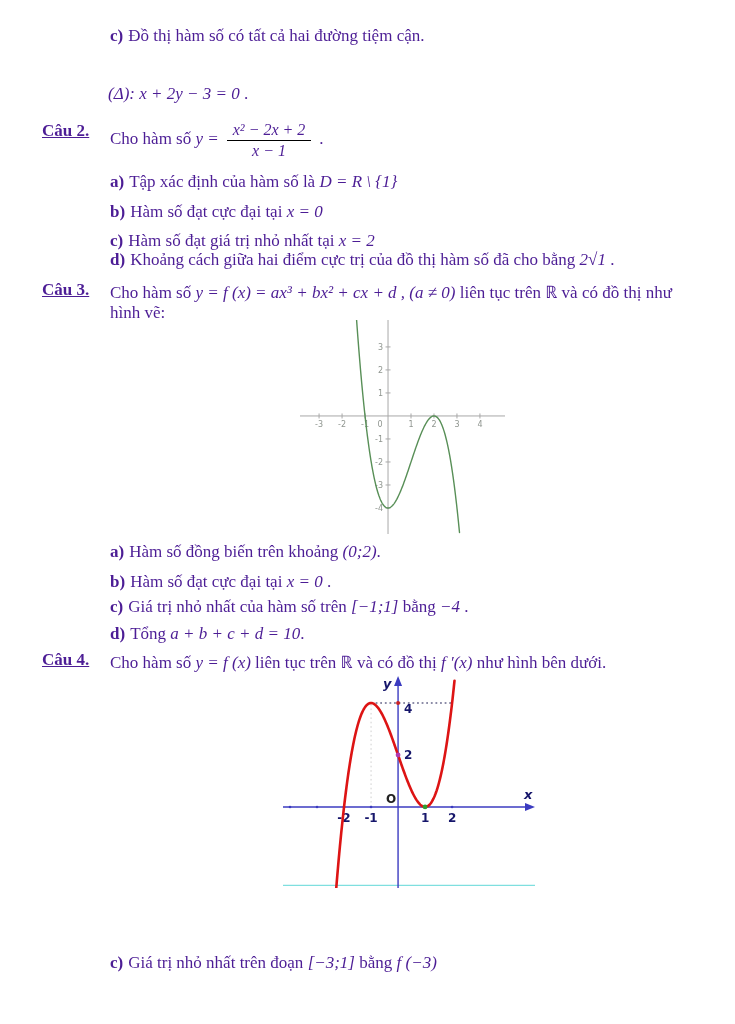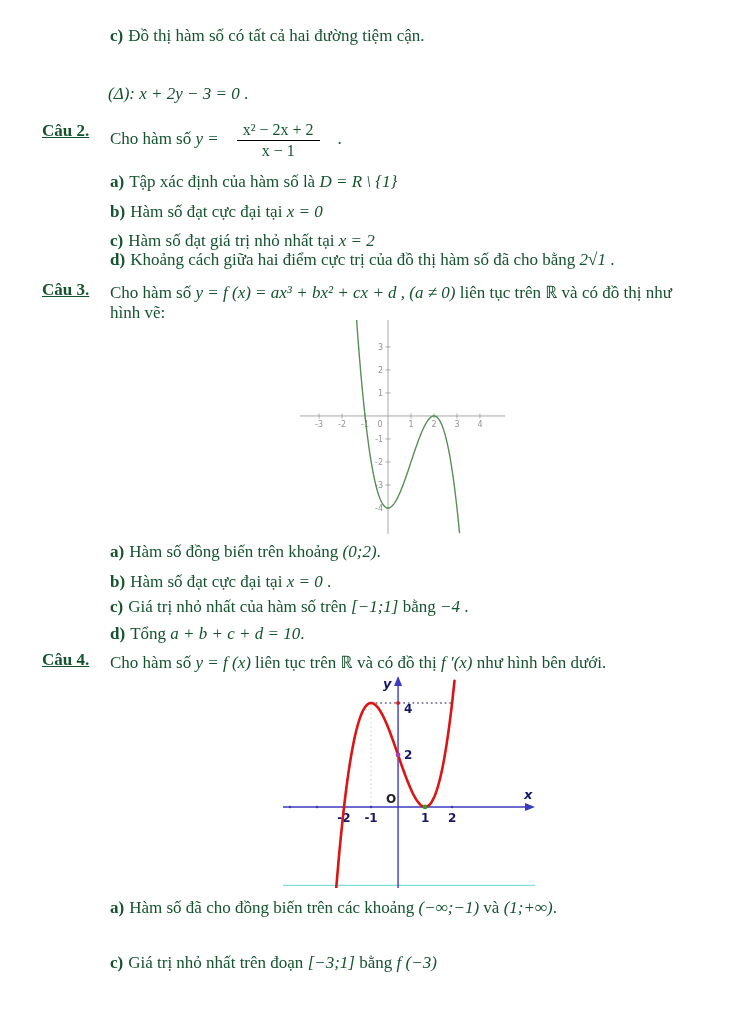--- a/index.html
+++ b/index.html
@@ -1,24 +1,24 @@
 <!DOCTYPE html>
 <html><head>
 <meta charset="utf-8">
 <style>
   html,body{margin:0;padding:0;background:#fff;}
   .page{position:relative;width:735px;height:1024px;background:#ffffff;
-        font-family:"Liberation Serif",serif;font-size:17px;color:#14532d;overflow:hidden;}
+        font-family:"Liberation Serif",serif;font-size:17px;color:#4c1d95;overflow:hidden;}
   .abs{position:absolute;}
   .lbl{font-weight:bold;padding-right:5px;}
   .math{font-style:italic;}
   .cau{display:flex;}
   .cau .clabel{width:68px;flex:none;font-weight:bold;text-decoration:underline;}
-  .frac{display:inline-block;vertical-align:middle;text-align:center;
-        line-height:1.1;margin:0 18px;font-size:16px;}
+  .frac{display:inline-block;vertical-align:middle;text-align:center;font-style:italic;
+        line-height:1.1;margin:0 8px;font-size:16px;}
   .frac .num{display:block;border-bottom:1.2px solid #000;padding:0 6px 1px 6px;}
   .frac .den{display:block;padding-top:1px;}
   .pt13{padding-top:13px;}
   svg{display:block;}
   svg text{font-family:"DejaVu Sans",sans-serif;}
 </style>
 </head>
 <body>
 
 <div class="page">
@@ -127,20 +127,17 @@
       <text x="121.06109324758842" y="37.01960784313726" font-size="12" font-weight="bold" fill="#16166b" font-family="&quot;Liberation Serif&quot;,serif">4</text>
       <text x="121.06109324758842" y="82.98039215686275" font-size="12" font-weight="bold" fill="#16166b" font-family="&quot;Liberation Serif&quot;,serif">2</text>
       <text x="103.06109324758842" y="126.94117647058823" font-size="12" font-weight="bold" fill="#222222" font-family="&quot;Liberation Serif&quot;,serif">O</text>
       <line x1="88.05144694533762" y1="27.01960784313726" x2="168.2700964630225" y2="27.01960784313726" stroke="#1b1b50" stroke-width="1.1" stroke-dasharray="1.8 2.8"></line>
       <polyline points="52.94,215.82 53.60,207.77 54.26,199.93 54.92,192.30 55.57,184.88 56.23,177.66 56.89,170.65 57.55,163.83 58.21,157.21 58.87,150.79 59.53,144.56 60.18,138.52 60.84,132.66 61.50,127.00 62.16,121.52 62.82,116.22 63.48,111.09 64.14,106.15 64.80,101.38 65.45,96.79 66.11,92.36 66.77,88.10 67.43,84.01 68.09,80.08 68.75,76.31 69.41,72.70 70.07,69.25 70.72,65.95 71.38,62.81 72.04,59.81 72.70,56.96 73.36,54.26 74.02,51.70 74.68,49.28 75.34,47.00 75.99,44.86 76.65,42.85 77.31,40.97 77.97,39.23 78.63,37.61 79.29,36.11 79.95,34.74 80.61,33.49 81.26,32.35 81.92,31.34 82.58,30.43 83.24,29.64 83.90,28.96 84.56,28.38 85.22,27.91 85.88,27.54 86.53,27.27 87.19,27.10 87.85,27.02 88.51,27.04 89.17,27.15 89.83,27.35 90.49,27.63 91.15,28.00 91.80,28.45 92.46,28.99 93.12,29.59 93.78,30.28 94.44,31.04 95.10,31.86 95.76,32.76 96.42,33.72 97.07,34.75 97.73,35.84 98.39,36.99 99.05,38.19 99.71,39.45 100.37,40.76 101.03,42.13 101.69,43.54 102.34,44.99 103.00,46.50 103.66,48.04 104.32,49.62 104.98,51.24 105.64,52.89 106.30,54.58 106.96,56.29 107.61,58.03 108.27,59.80 108.93,61.60 109.59,63.41 110.25,65.24 110.91,67.09 111.57,68.95 112.23,70.83 112.88,72.71 113.54,74.60 114.20,76.50 114.86,78.40 115.52,80.30 116.18,82.20 116.84,84.10 117.49,85.98 118.15,87.87 118.81,89.74 119.47,91.59 120.13,93.44 120.79,95.26 121.45,97.07 122.11,98.85 122.76,100.61 123.42,102.34 124.08,104.04 124.74,105.72 125.40,107.36 126.06,108.96 126.72,110.53 127.38,112.05 128.03,113.54 128.69,114.98 129.35,116.37 130.01,117.72 130.67,119.01 131.33,120.25 131.99,121.43 132.65,122.55 133.30,123.62 133.96,124.62 134.62,125.56 135.28,126.43 135.94,127.23 136.60,127.96 137.26,128.61 137.92,129.19 138.57,129.69 139.23,130.11 139.89,130.45 140.55,130.70 141.21,130.86 141.87,130.94 142.53,130.92 143.19,130.81 143.84,130.60 144.50,130.29 145.16,129.88 145.82,129.37 146.48,128.75 147.14,128.03 147.80,127.19 148.46,126.24 149.11,125.18 149.77,124.00 150.43,122.70 151.09,121.28 151.75,119.74 152.41,118.07 153.07,116.27 153.73,114.34 154.38,112.28 155.04,110.08 155.70,107.75 156.36,105.28 157.02,102.66 157.68,99.90 158.34,97.00 159.00,93.95 159.65,90.74 160.31,87.38 160.97,83.87 161.63,80.20 162.29,76.37 162.95,72.38 163.61,68.22 164.27,63.90 164.92,59.41 165.58,54.74 166.24,49.90 166.90,44.89 167.56,39.70 168.22,34.33 168.88,28.78 169.54,23.04 170.19,17.11 170.85,11.00 171.51,4.69" fill="none" stroke="#dd1414" stroke-width="2.6" stroke-linecap="round" stroke-linejoin="round"></polyline>
       <circle cx="142.07073954983923" cy="130.94117647058823" r="2.4" fill="#2f9e2f"></circle>
       <circle cx="115.06109324758842" cy="78.98039215686275" r="2.4" fill="#b03ab0"></circle>
       <circle cx="115.06109324758842" cy="27.01960784313726" r="2" fill="#cc2222"></circle>
     </svg>
 
-  <div class="abs" style="left:110px;top:898px;width:610px">
-    <b class="lbl">a)</b><span>Hàm số đã cho đồng biến trên các khoảng </span><i class="math">(−∞;−1)</i><span> và </span><i class="math">(1;+∞)</i><span>.</span>
-  </div>
   <div class="abs" style="left:110px;top:953px;width:600px">
     <b class="lbl">c)</b><span>Giá trị nhỏ nhất trên đoạn </span><i class="math">[−3;1]</i><span> bằng </span><i class="math">f (−3)</i>
   </div>
 
 </div>
 
 </body></html>

